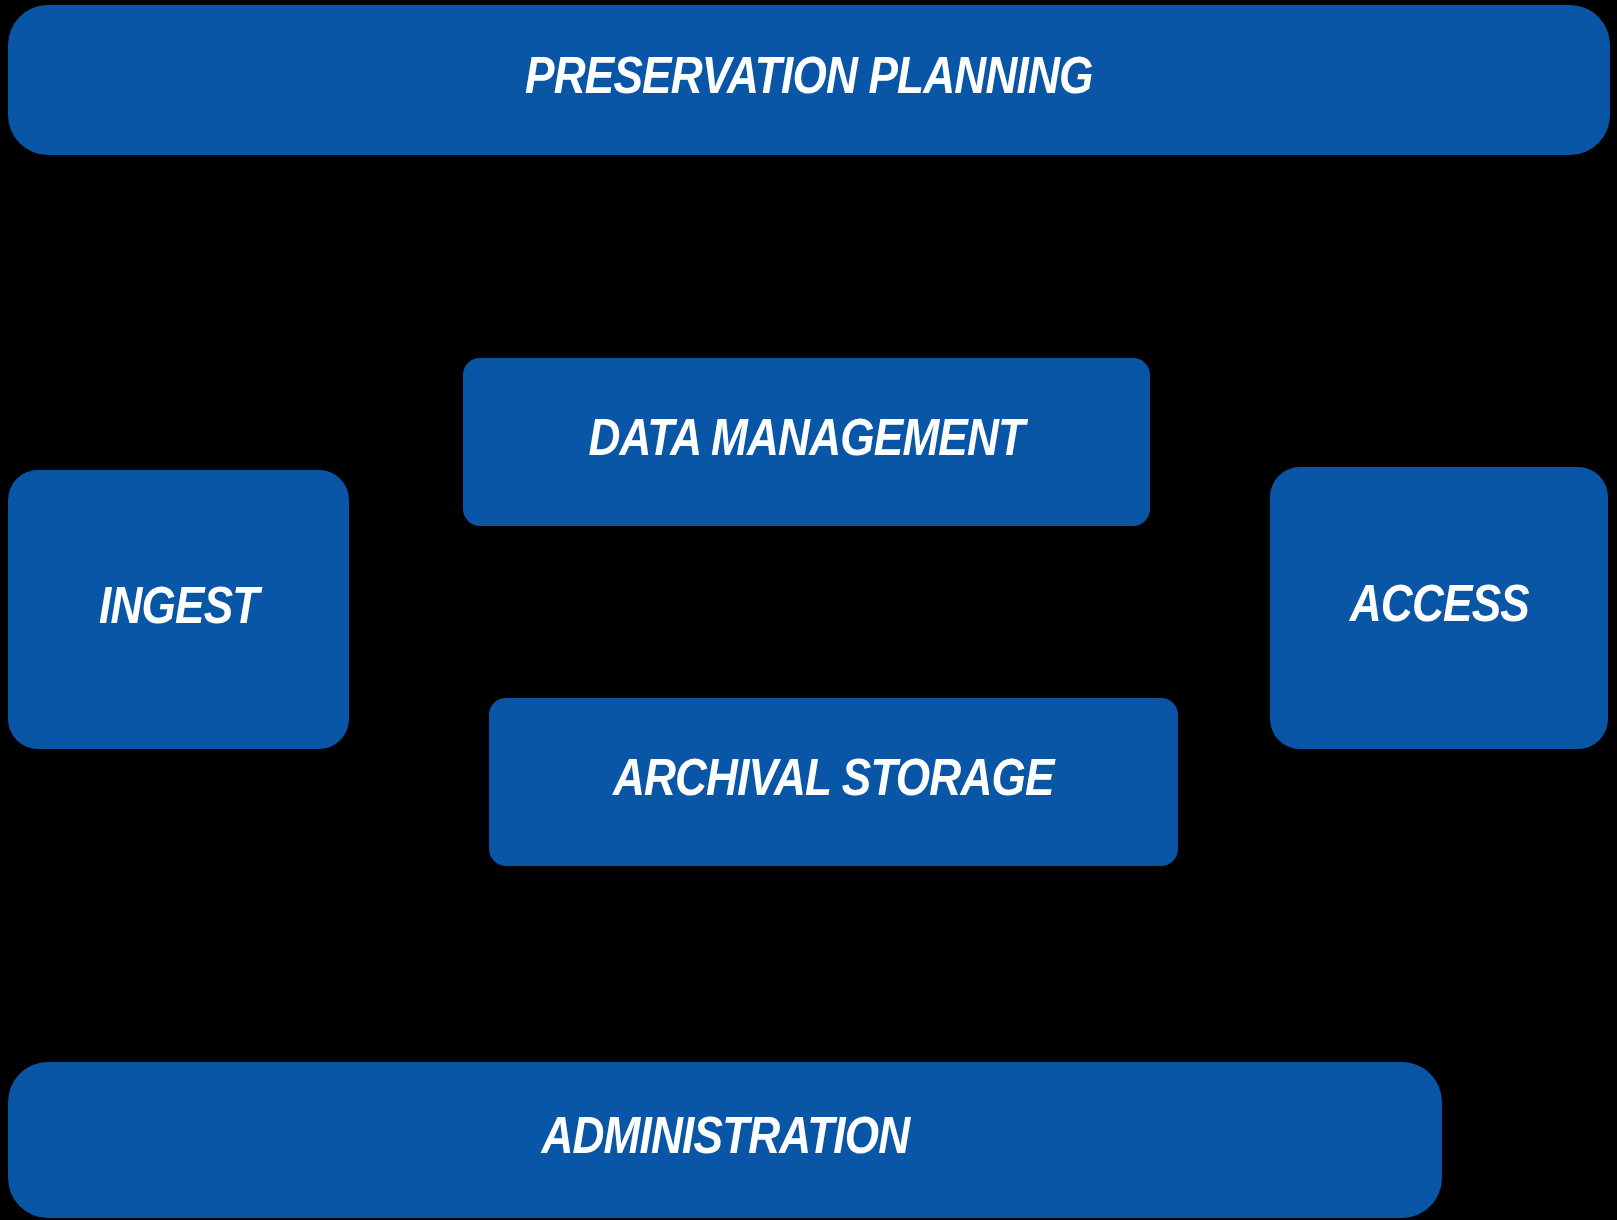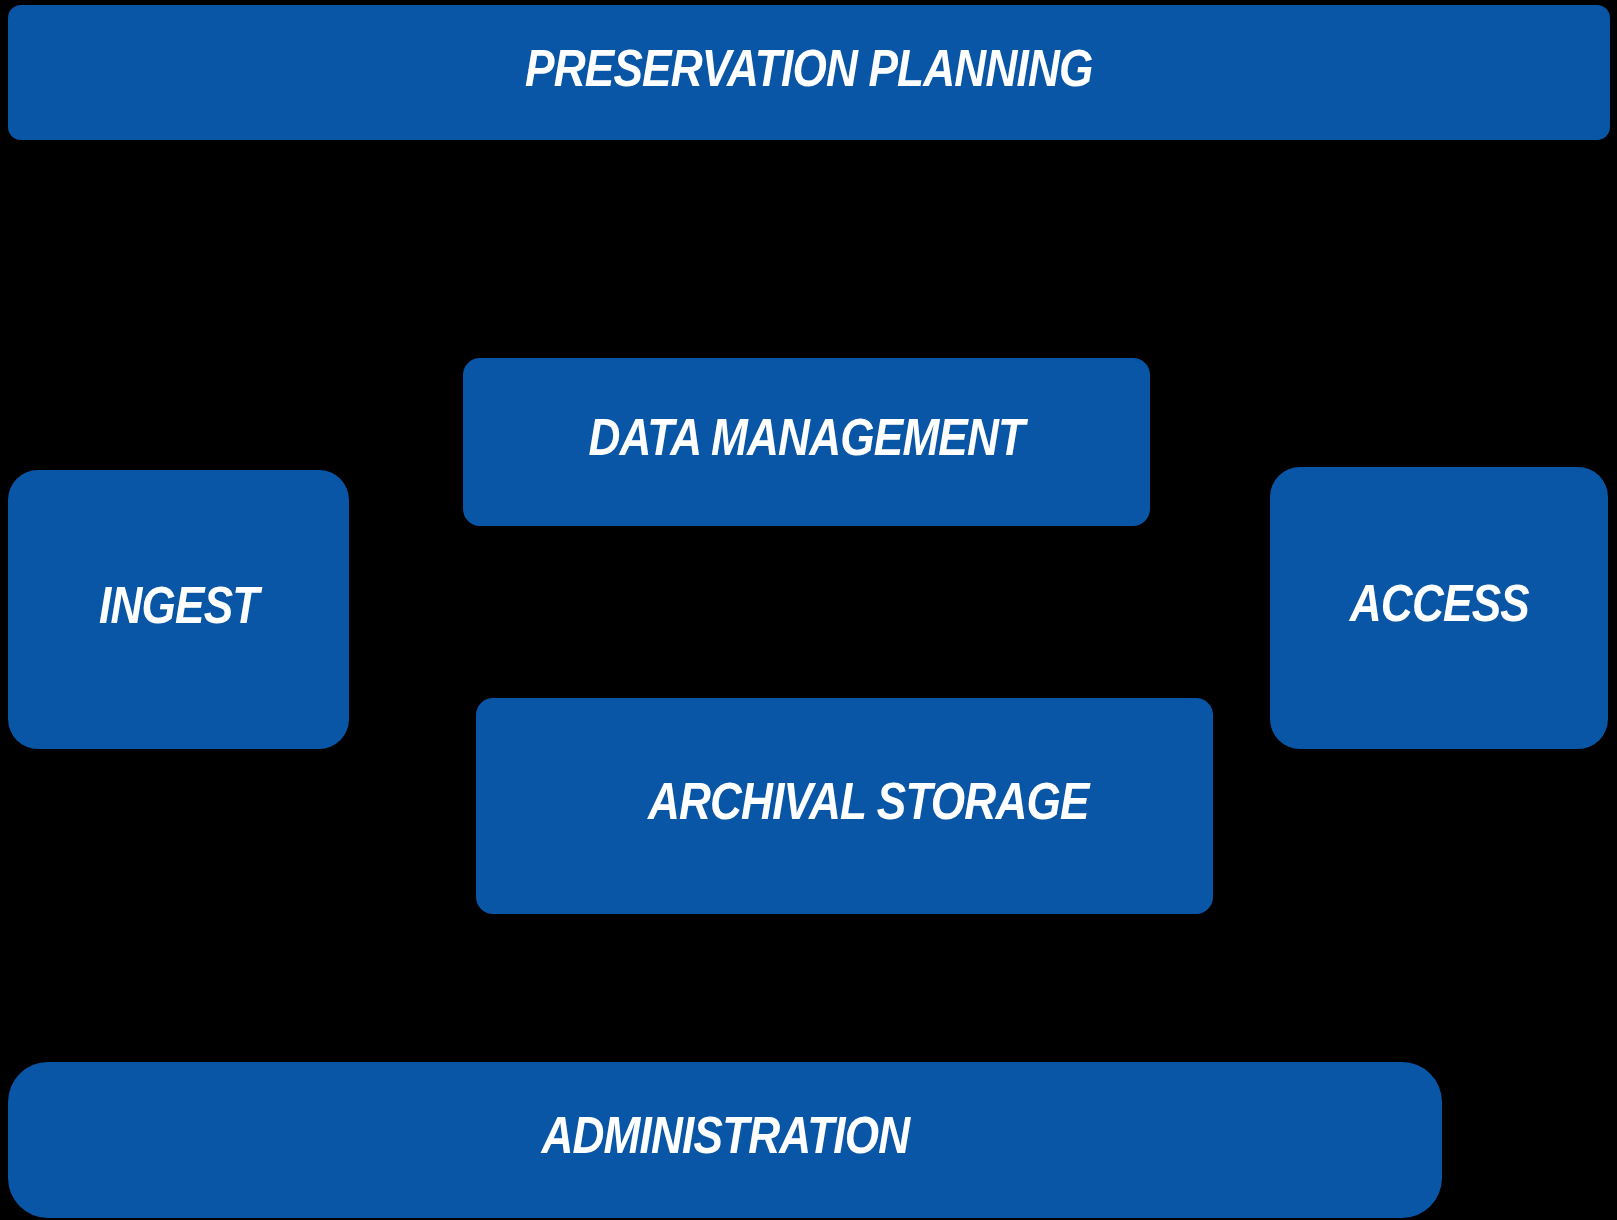--- a/index.html
+++ b/index.html
@@ -35,25 +35,25 @@
     letter-spacing: -1px;
     white-space: nowrap;
     transform: scaleX(0.85) translateY(-5px);
     transform-origin: center;
   }
   
   .banner { border-radius: 40px; }
   .box    { border-radius: 17px; }
   .side   { border-radius: 30px; }
 
-  #preservation-planning { left: 8px;    top: 5px;    width: 1602px; height: 135px; border-radius: 13px; }
+  #preservation-planning { left: 8px;    top: 5px;    width: 1602px; height: 150px; }
   #data-management       { left: 463px;  top: 358px;  width: 687px;  height: 168px; }
   #ingest                { left: 8px;    top: 470px;  width: 341px;  height: 279px; align-items: center; }
   #access                { left: 1270px; top: 467px;  width: 338px;  height: 282px; }
-  #archival-storage      { left: 476px;  top: 698px;  width: 689px;  height: 216px; padding-left: 48px; }
+  #archival-storage      { left: 489px;  top: 698px;  width: 689px;  height: 168px; }
   #administration        { left: 8px;    top: 1062px; width: 1434px; height: 156px; }
 </style>
 </head>
 <body>
 
 <div class="canvas">
 
   <div class="node banner" id="preservation-planning">
     <span class="label">PRESERVATION PLANNING</span>
   </div>

